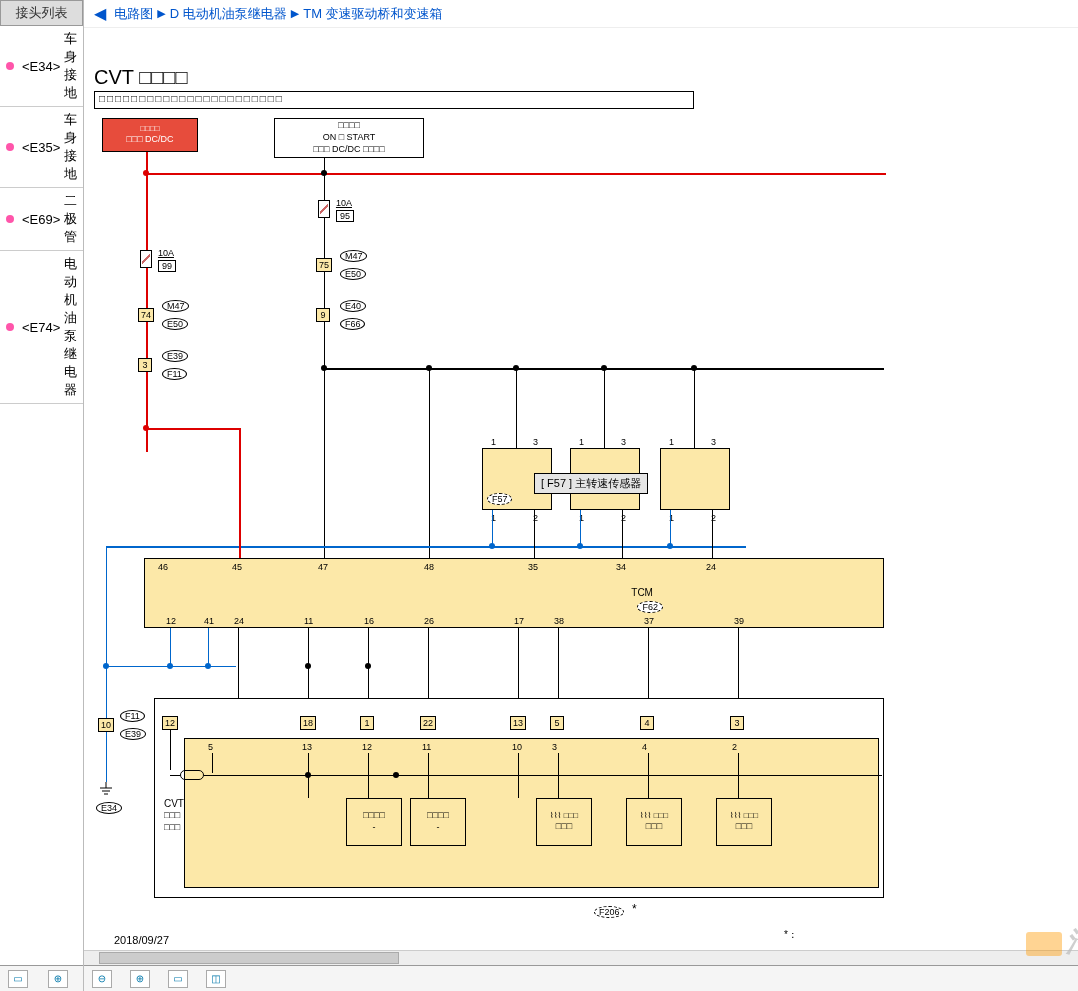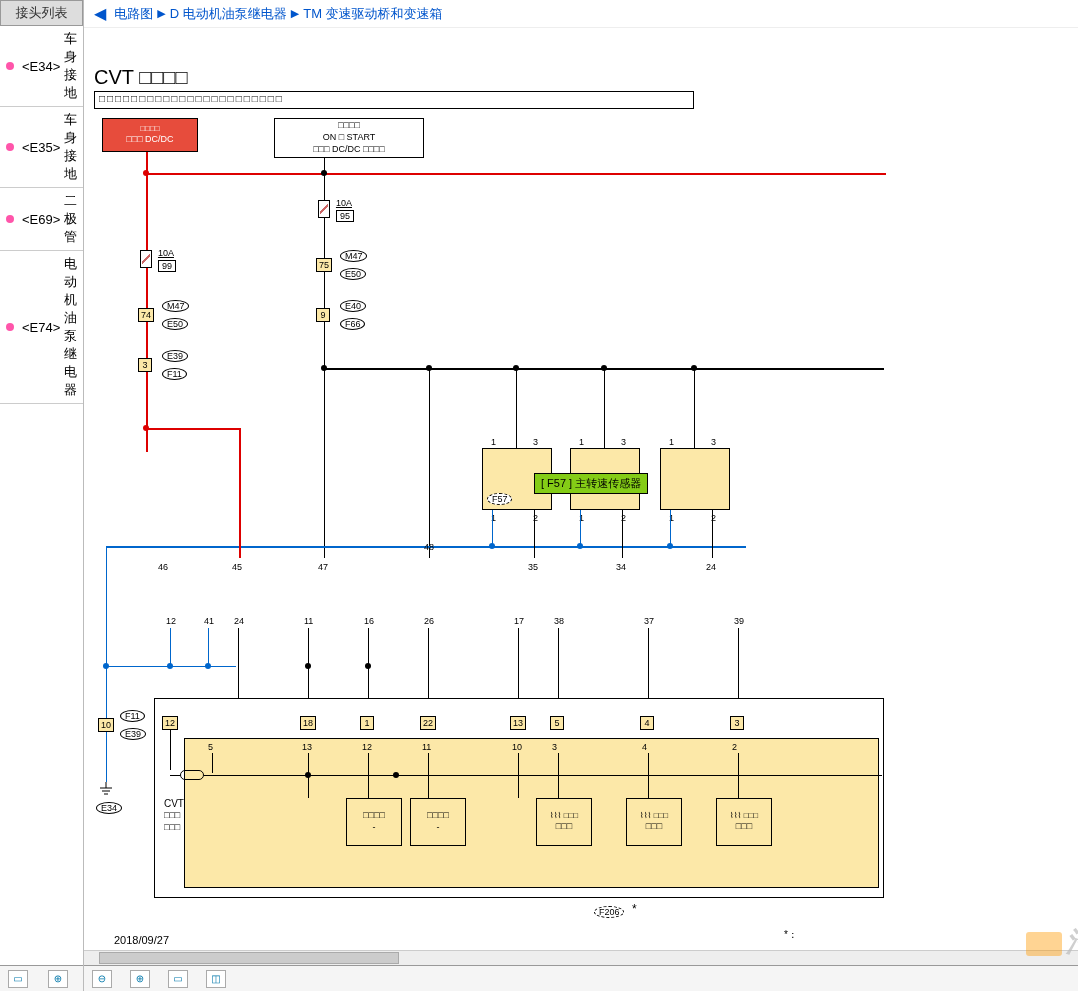--- a/index.html
+++ b/index.html
@@ -33,21 +33,21 @@
 .wire.h{height:1px}
 .wire.red{background:#d00}
 .wire.blue{background:#06c}
 .wire.thick{width:2px}
 .wire.thickh{height:2px}
 .node{position:absolute;width:6px;height:6px;border-radius:50%;background:#000;transform:translate(-3px,-3px)}
 .node.red{background:#d00}
 .node.blue{background:#06c}
 .tcm{position:absolute;background:#fce8a8;border:1px solid #000}
 .sensor{position:absolute;border:1px solid #000;background:#fce8a8}
-.tooltip{position:absolute;background:#84cc16;border:1px solid #000;padding:2px 6px;font-size:11px;z-index:10}
+.tooltip{position:absolute;background:#e5e5e5;border:1px solid #000;padding:2px 6px;font-size:11px;z-index:10}
 .ground{position:absolute;width:16px;text-align:center}
 .ground svg{width:16px;height:16px}
 .cvt-box{position:absolute;border:1.5px solid #000;background:#fce8a8}
 .inner-box{position:absolute;border:1px solid #000;background:#fce8a8}
 .main-footer{height:26px;border-top:1px solid #999;display:flex;align-items:center;padding:0 8px;gap:18px;background:#f5f5f5}
 .watermark{position:absolute;right:6px;bottom:30px;font-size:28px;color:#bbb;font-weight:bold;font-style:italic;opacity:.7;pointer-events:none}
 .watermark-icon{display:inline-block;width:36px;height:24px;background:#f90;border-radius:3px;vertical-align:middle;margin-right:4px;opacity:.6}
 .date{position:absolute;left:30px;bottom:2px;font-size:11px}
 .scrollbar-h{position:absolute;left:0;right:15px;bottom:26px;height:15px;background:#eee;border-top:1px solid #ccc}
 .sb-thumb-h{position:absolute;top:1px;bottom:1px;left:15px;width:300px;background:#ccc;border:1px solid #aaa}
@@ -172,25 +172,29 @@
         <div class="wire v blue" style="left:586px;top:482px;height:36px"></div>
 
         <div class="wire v" style="left:450px;top:482px;height:48px"></div>
         <div class="wire v" style="left:538px;top:482px;height:48px"></div>
         <div class="wire v" style="left:628px;top:482px;height:48px"></div>
 
         <div class="wire v red thick" style="left:155px;top:400px;height:130px"></div>
         <div class="wire h red thickh" style="left:62px;top:400px;width:94px"></div>
         <div class="node red" style="left:62px;top:400px"></div>
 
+        <div class="tcm" style="left:60px;top:530px;width:740px;height:70px">
+          <div class="lbl" style="right:230px;top:28px;font-size:10px">TCM</div>
+          <div class="oval" style="right:220px;top:42px;border-style:dashed">F62</div>
+        </div>
 
         <div class="lbl" style="left:74px;top:534px">46</div>
         <div class="lbl" style="left:148px;top:534px">45</div>
         <div class="lbl" style="left:234px;top:534px">47</div>
-        <div class="lbl" style="left:340px;top:514px">48</div>
+        <div class="lbl" style="left:340px;top:534px">48</div>
         <div class="lbl" style="left:444px;top:534px">35</div>
         <div class="lbl" style="left:532px;top:534px">34</div>
         <div class="lbl" style="left:622px;top:534px">24</div>
 
         <div class="lbl" style="left:82px;top:588px">12</div>
         <div class="lbl" style="left:120px;top:588px">41</div>
         <div class="lbl" style="left:150px;top:588px">24</div>
         <div class="lbl" style="left:220px;top:588px">11</div>
         <div class="lbl" style="left:280px;top:588px">16</div>
         <div class="lbl" style="left:340px;top:588px">26</div>

